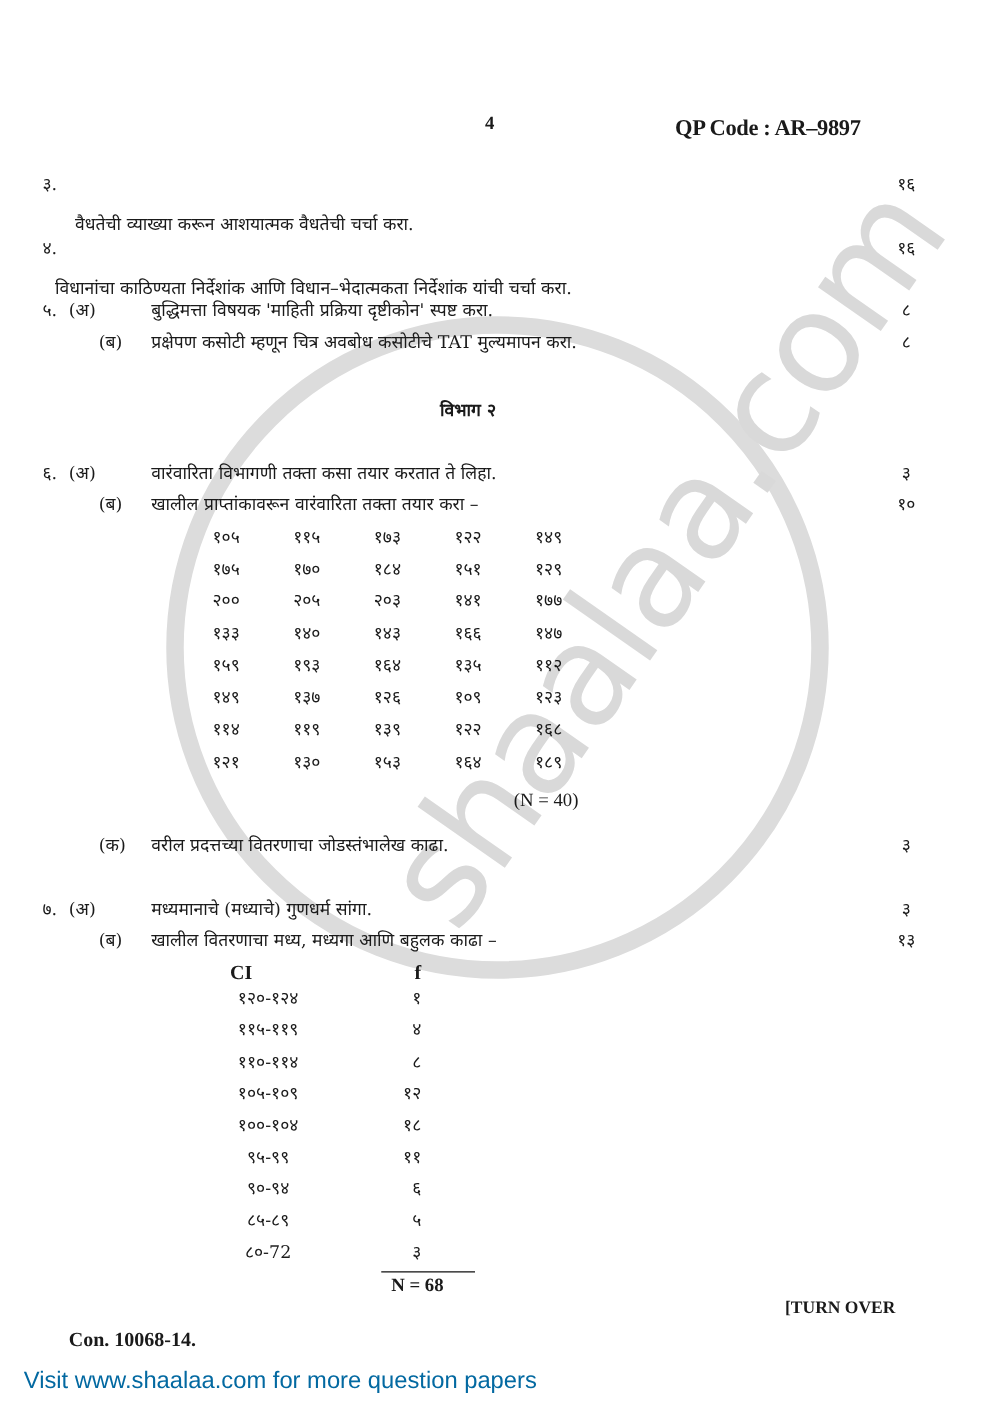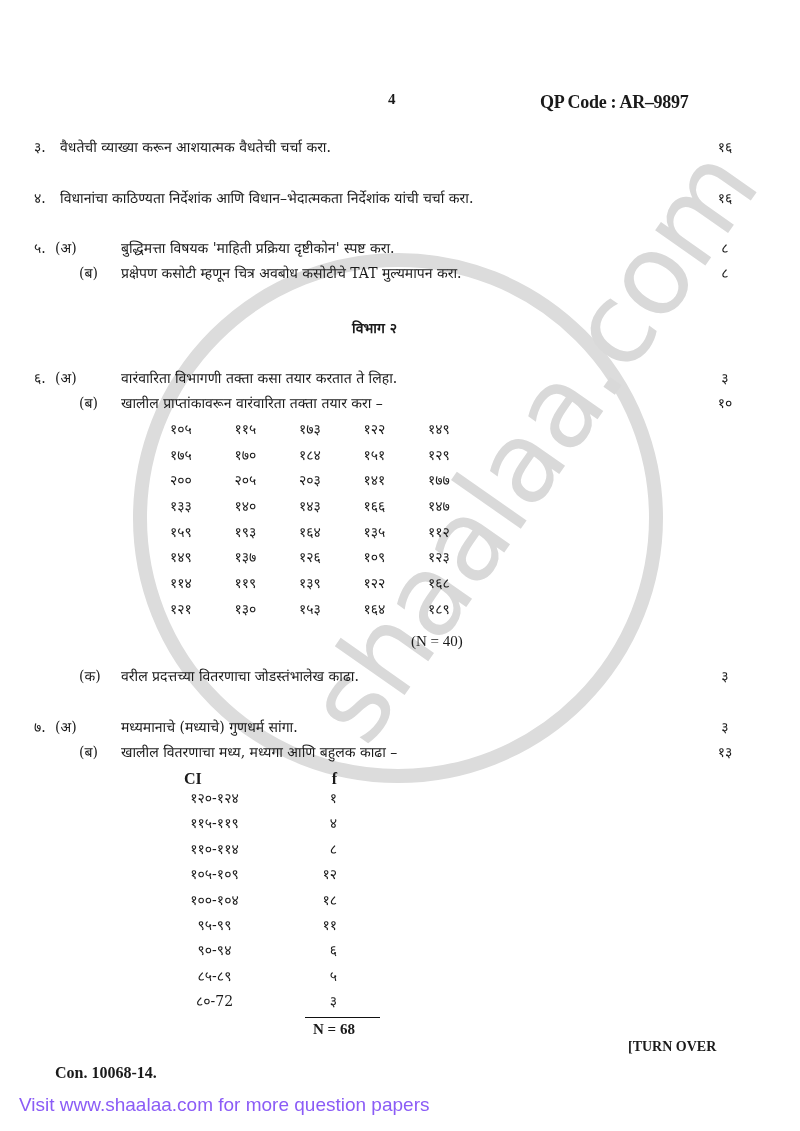--- a/index.html
+++ b/index.html
@@ -10,59 +10,59 @@
   .watermark-text { position: absolute; left: 245px; top: 490px; width: 420px; text-align: center;
          font-family: "DejaVu Sans", "Liberation Sans", sans-serif; font-size: 112px;
          color: #d9d9d9; transform: rotate(-55deg); transform-origin: center; z-index: 0;
          letter-spacing: -2px; }
   .abs { position: absolute; z-index: 1; }
   .page-number { left: 388px; top: 91px; font-family: "Liberation Serif", serif; font-weight: bold; font-size: 15px; }
   .qp-code { left: 540px; top: 92px; font-family: "Liberation Serif", serif; font-weight: bold; font-size: 18px; letter-spacing: -0.3px; }
   .q-row { position: absolute; left: 0; width: 800px; height: 24px; z-index: 1; font-size: 14px; }
   .q-num { position: absolute; left: 54px; }
   .q-sub { position: absolute; left: 79px; }
-  .q-text-main { position: absolute; left: 78px; }
+  .q-text-main { position: absolute; left: 78px; margin-top: 32px; }
   .q-text-sub { position: absolute; left: 121px; }
   .marks { position: absolute; left: 715px; width: 20px; text-align: center; }
   .section-title { left: 352px; top: 318px; font-size: 14px; font-weight: bold; }
   .scores { position: absolute; left: 170px; top: 419px; z-index: 1; font-size: 14px; }
   .score-row { height: 25.7px; display: flex; }
   .score-cell { width: 64.5px; }
   .n40 { left: 411px; top: 633px; font-family: "Liberation Serif", serif; font-size: 15px; }
   .dist { position: absolute; left: 168px; top: 764px; z-index: 1; font-size: 14px; }
   .dist-head { display: flex; height: 24px; font-family: "Liberation Serif", serif; font-weight: bold; font-size: 16px; align-items: flex-end; }
   .dist-row { display: flex; height: 25.4px; }
   .ci { width: 93px; text-align: center; }
   .f-col { width: 76px; text-align: right; }
   .head-ci { width: 40px; padding-left: 16px; }
   .head-f { width: 113px; text-align: right; }
   .total-line { position: absolute; left: 305px; top: 1017px; width: 75px; border-top: 1.5px solid #111; z-index: 1; }
   .total { left: 313px; top: 1021px; font-family: "Liberation Serif", serif; font-weight: bold; font-size: 15px; }
   .turn-over { left: 628px; top: 1039px; font-family: "Liberation Serif", serif; font-weight: bold; font-size: 14px; }
   .con-code { left: 55px; top: 1064px; font-family: "Liberation Serif", serif; font-weight: bold; font-size: 16px; }
-  .footer-link { left: 19px; top: 1094px; font-family: "Liberation Sans", sans-serif; font-size: 19px; color: #8b5cf6; }
+  .footer-link { left: 19px; top: 1094px; font-family: "Liberation Sans", sans-serif; font-size: 19px; color: #0369a1; }
 </style>
 </head>
 <body>
 
 <div class="watermark-circle"></div>
 <div class="watermark-text">shaalaa.com</div>
 
 <div class="abs page-number">4</div>
 <div class="abs qp-code">QP Code : AR–9897</div>
 
 <div class="q-row" style="top:137px">
   <span class="q-num" style="left:34px">३.</span>
   <span class="q-text-main" style="left:60px">वैधतेची व्याख्या करून आशयात्मक वैधतेची चर्चा करा.</span>
   <span class="marks">१६</span>
 </div>
 
 <div class="q-row" style="top:188px">
   <span class="q-num" style="left:34px">४.</span>
-  <span class="q-text-main" style="left:60px">विधानांचा काठिण्यता निर्देशांक आणि विधान–भेदात्मकता निर्देशांक यांची चर्चा करा.</span>
+  <span class="q-text-main" style="left:44px">विधानांचा काठिण्यता निर्देशांक आणि विधान–भेदात्मकता निर्देशांक यांची चर्चा करा.</span>
   <span class="marks">१६</span>
 </div>
 
 <div class="q-row" style="top:238px">
   <span class="q-num" style="left:34px">५.</span>
   <span class="q-sub" style="left:55px">(अ)</span>
   <span class="q-text-sub">बुद्धिमत्ता विषयक 'माहिती प्रक्रिया दृष्टीकोन' स्पष्ट करा.</span>
   <span class="marks">८</span>
 </div>
 

